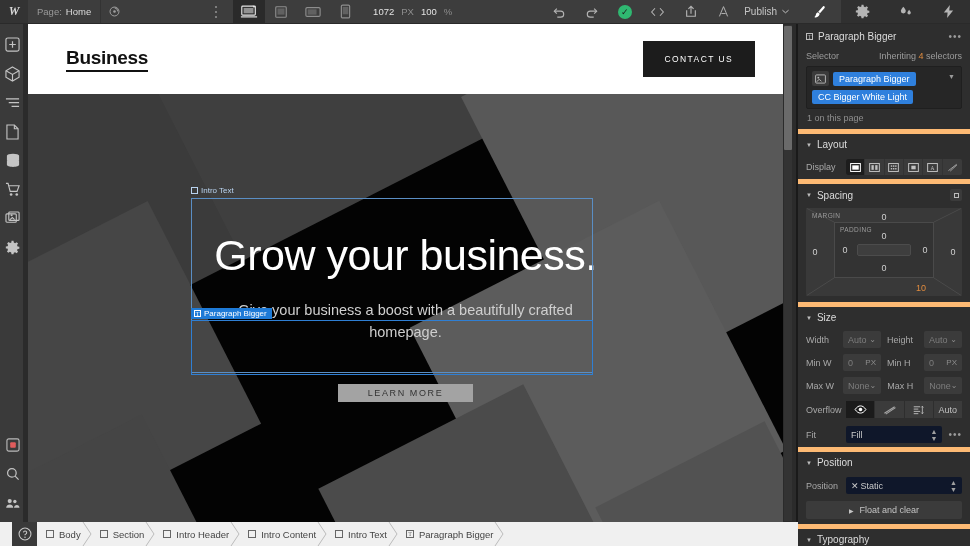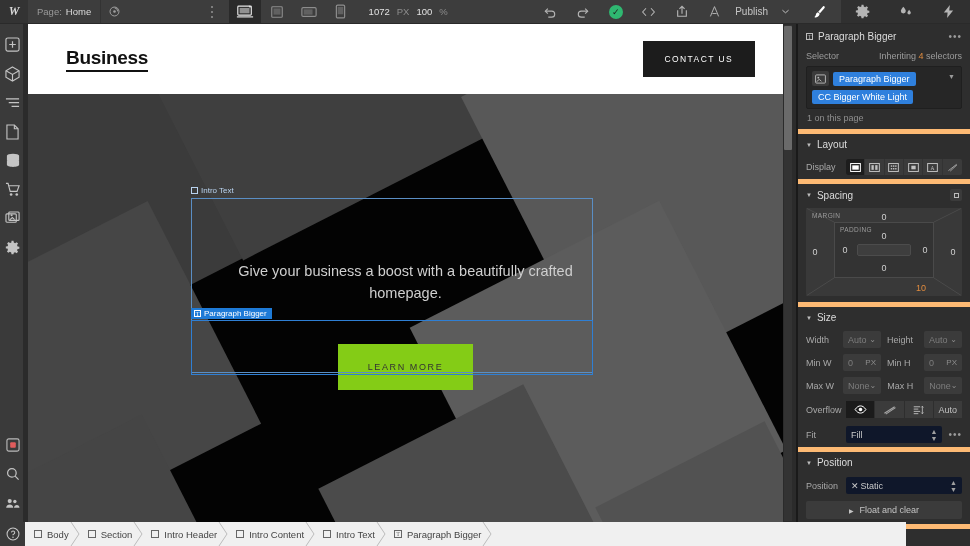--- a/index.html
+++ b/index.html
@@ -49,21 +49,21 @@
     display: flex; align-items: center; gap: 7px; padding: 0 12px;
     font-size: 9.5px; color: #8d8d8d; height: 23px;
   }
   .zoom-info b { color: #e2e2e2; font-weight: normal; }
   .tb-check {
     width: 14px; height: 14px; border-radius: 50%; background: #2fb871;
     display: flex; align-items: center; justify-content: center;
     color: #1b1b1b; font-size: 9px;
   }
   .publish {
-    display: flex; align-items: center; gap: 14px; padding: 0 9px 0 4px;
+    display: flex; align-items: center; gap: 5px; padding: 0 9px 0 4px;
     font-size: 10px; color: #c6c6c6; height: 23px;
   }
   .right-tools { display: flex; align-items: stretch; background: #303030; }
   .right-tools .tb-btn { width: 43px; }
   .right-tools .tb-btn.active { background: #3d3d3d; color: #fff; }
 
   
   .rail {
     position: absolute; top: 24px; left: 0; width: 25px; height: 522px;
     background: #3a3a3a; display: flex; flex-direction: column; align-items: center;
@@ -138,22 +138,22 @@
   }
   .headline {
     font-size: 43px; line-height: 1.17; color: #fff; font-weight: normal;
     text-align: center; letter-spacing: -0.5px; max-width: 420px;
   }
   .subhead {
     font-size: 14.5px; line-height: 1.55; color: #cfcfcf; text-align: center;
     max-width: 380px; margin-top: 18px;
   }
   .learn-btn {
-    margin-top: 40px; background: #84cc16; color: #333; font-size: 9px;
-    letter-spacing: 1.6px; padding: 18px 30px;
+    margin-top: 40px; background: #a3a3a3; color: #333; font-size: 9px;
+    letter-spacing: 1.6px; padding: 4px 30px;
   }
   .canvas-scroll {
     position: absolute; right: 4px; top: 1px; width: 8px; height: 496px; background: #333;
   }
   .canvas-scroll .thumb {
     position: absolute; top: 1px; left: 0; width: 8px; height: 124px;
     background: #6a6a6a; border-radius: 1px;
   }
 
   
@@ -254,22 +254,22 @@
   .dots-sm { color: #9a9a9a; font-size: 10px; letter-spacing: 1px; }
   .wide-btn {
     margin: 3px 8px 5px 8px; background: #3b3b3b; border-radius: 2px; height: 18px;
     display: flex; align-items: center; justify-content: center; gap: 6px;
     color: #c4c4c4; font-size: 9px;
   }
   .xicon { color: #c9c9c9; font-size: 9px; margin-right: 2px; }
 
   
   .crumbs {
-    position: absolute; bottom: 0; left: 0; width: 906px; height: 24px;
-    background: #f0f0f0; display: flex; align-items: flex-end;
+    position: absolute; bottom: 0; left: 0; width: 798px; height: 24px;
+    background: #f0f0f0; display: flex; align-items: flex-end; padding-left: 12px;
   }
   .help {
     width: 25px; height: 24px; display: flex; align-items: center; justify-content: center;
     background: #3a3a3a; color: #c8c8c8;
   }
   .crumb {
     display: flex; align-items: center; gap: 5px; padding: 0 10px 0 9px; height: 24px;
     font-size: 9.5px; color: #444; position: relative;
   }
   .crumb .sep {
@@ -518,20 +518,21 @@
           <div class="shape" style="width:250px;height:250px;left:-60px;top:150px;transform:rotate(-27deg);background:#464646;"></div>
           <div class="shape" style="width:330px;height:340px;left:120px;top:-230px;transform:rotate(-27deg);background:#3f3f3f;"></div>
           <div class="shape" style="width:330px;height:330px;left:490px;top:-90px;transform:rotate(-27deg);background:#585858;"></div>
           <div class="shape" style="width:280px;height:280px;left:430px;top:155px;transform:rotate(-27deg);background:#5c5c5c;"></div>
           <div class="shape" style="width:230px;height:230px;left:330px;top:330px;transform:rotate(-27deg);background:#4b4b4b;"></div>
           <div class="shape" style="width:200px;height:200px;left:-30px;top:355px;transform:rotate(-27deg);background:#454545;"></div>
           <div class="shape" style="width:190px;height:190px;left:600px;top:360px;transform:rotate(-27deg);background:#525252;"></div>
         </div>
 
         <div class="hero-inner">
+          <h1 class="headline">Grow your business.</h1>
           <p class="subhead">Give your business a boost with a beautifully crafted homepage.</p>
           <div class="learn-btn">LEARN MORE</div>
         </div>
 
         <div class="sel-intro">
           <div class="tag">
             <span class="tag-ico"></span>
             <span>Intro Text</span>
           </div>
         </div>

